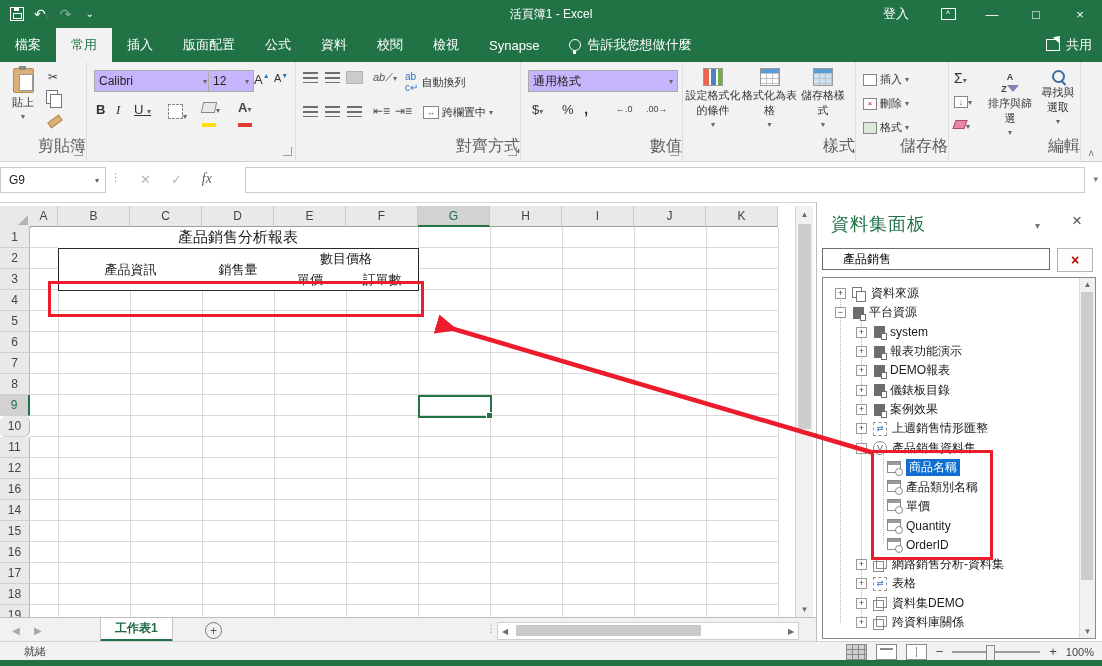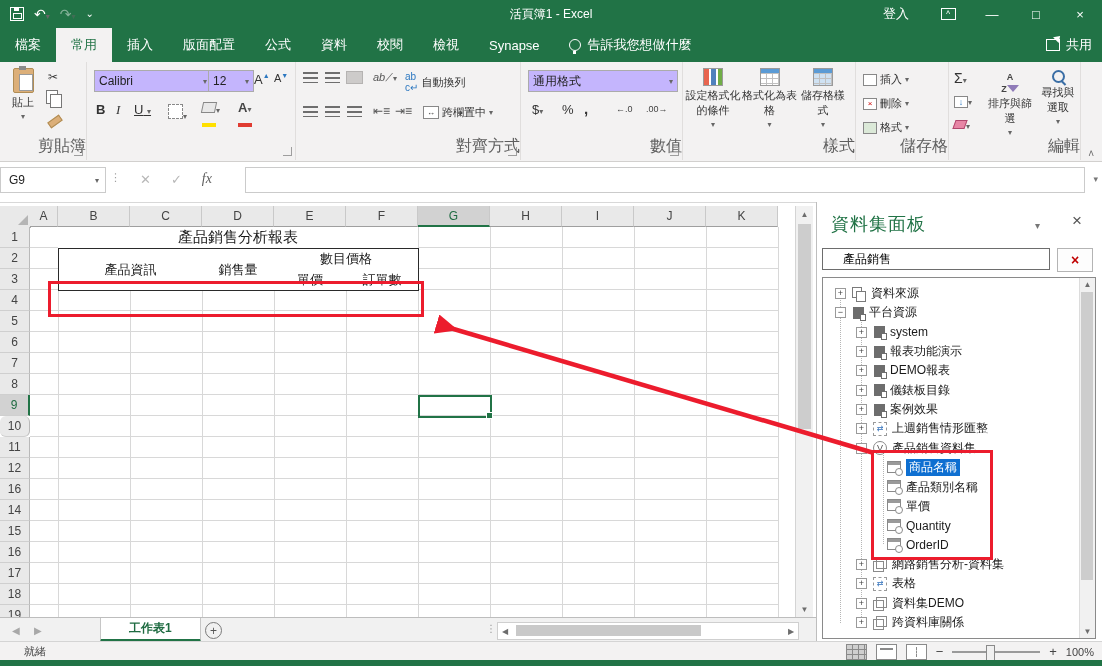--- a/index.html
+++ b/index.html
@@ -95,21 +95,21 @@
   .redrect{position:absolute;border:3px solid #ec1c2d;background:transparent;z-index:30}
   .selcell{position:absolute;border:2px solid #217346;z-index:10}
   .selcell:after{content:'';position:absolute;right:-3px;bottom:-3px;width:5px;height:5px;background:#217346;border:1px solid #fff}
   .vscroll{position:absolute;left:795px;top:206px;width:17px;height:411px;background:#f1f1f1;border-left:1px solid #d4d4d4}
   .sbarrow{position:absolute;left:0;width:17px;height:16px;display:flex;align-items:center;justify-content:center;color:#6d6d6d;font-size:8px}
   .vthumb{position:absolute;left:2px;top:18px;width:13px;height:205px;background:#cdcdcd}
 
   
   .sheetbar{position:absolute;left:0;top:617px;width:816px;height:24px;background:#f1f1f1;border-top:1px solid #bdbdbd}
   .navarr{position:absolute;top:0;height:24px;display:flex;align-items:center;color:#a8a8a8;font-size:10px}
-  .sheettab{position:absolute;left:100px;top:0;height:21px;padding:0 28px;background:#fff;border-left:1px solid #c6c6c6;border-right:1px solid #c6c6c6;
+  .sheettab{position:absolute;left:100px;top:0;height:21px;padding:0 14px;background:#fff;border-left:1px solid #c6c6c6;border-right:1px solid #c6c6c6;
      border-bottom:3px solid #217346;display:flex;align-items:center;color:#1e6b41;font-weight:bold;font-size:12px}
   .addsheet{position:absolute;left:205px;top:4px;width:15px;height:15px;border:1px solid #7a7a7a;border-radius:50%;
      display:flex;align-items:center;justify-content:center;color:#555;font-size:12px;line-height:1}
   .hdots{position:absolute;left:486px;top:5px;color:#999;font-size:10px}
   .hscroll{position:absolute;left:497px;top:4px;width:300px;height:16px;background:#fff;border:1px solid #cfcfcf;display:flex;align-items:center}
   .hthumb{position:absolute;left:18px;top:2px;width:185px;height:11px;background:#c9c9c9}
   .harrow{width:14px;text-align:center;color:#6d6d6d;font-size:8px}
 
   
   .statusbar{position:absolute;left:0;top:641px;width:1102px;height:19px;background:#f3f2f2;border-top:1px solid #d4d4d4;

